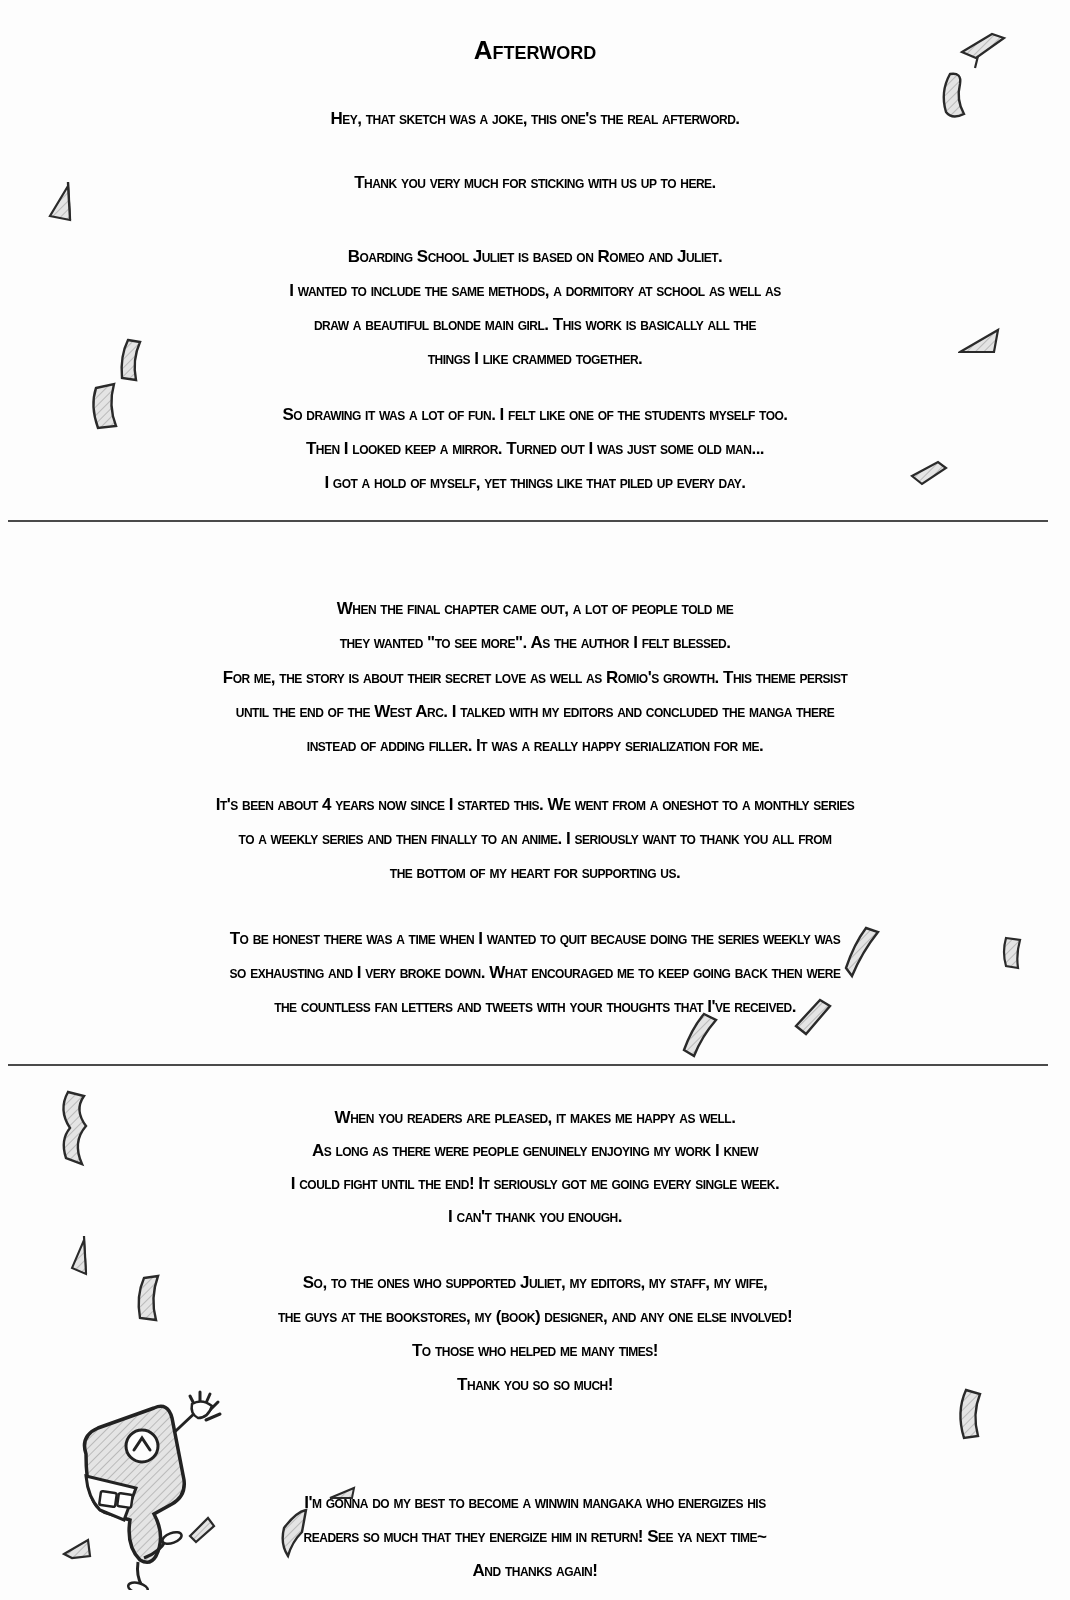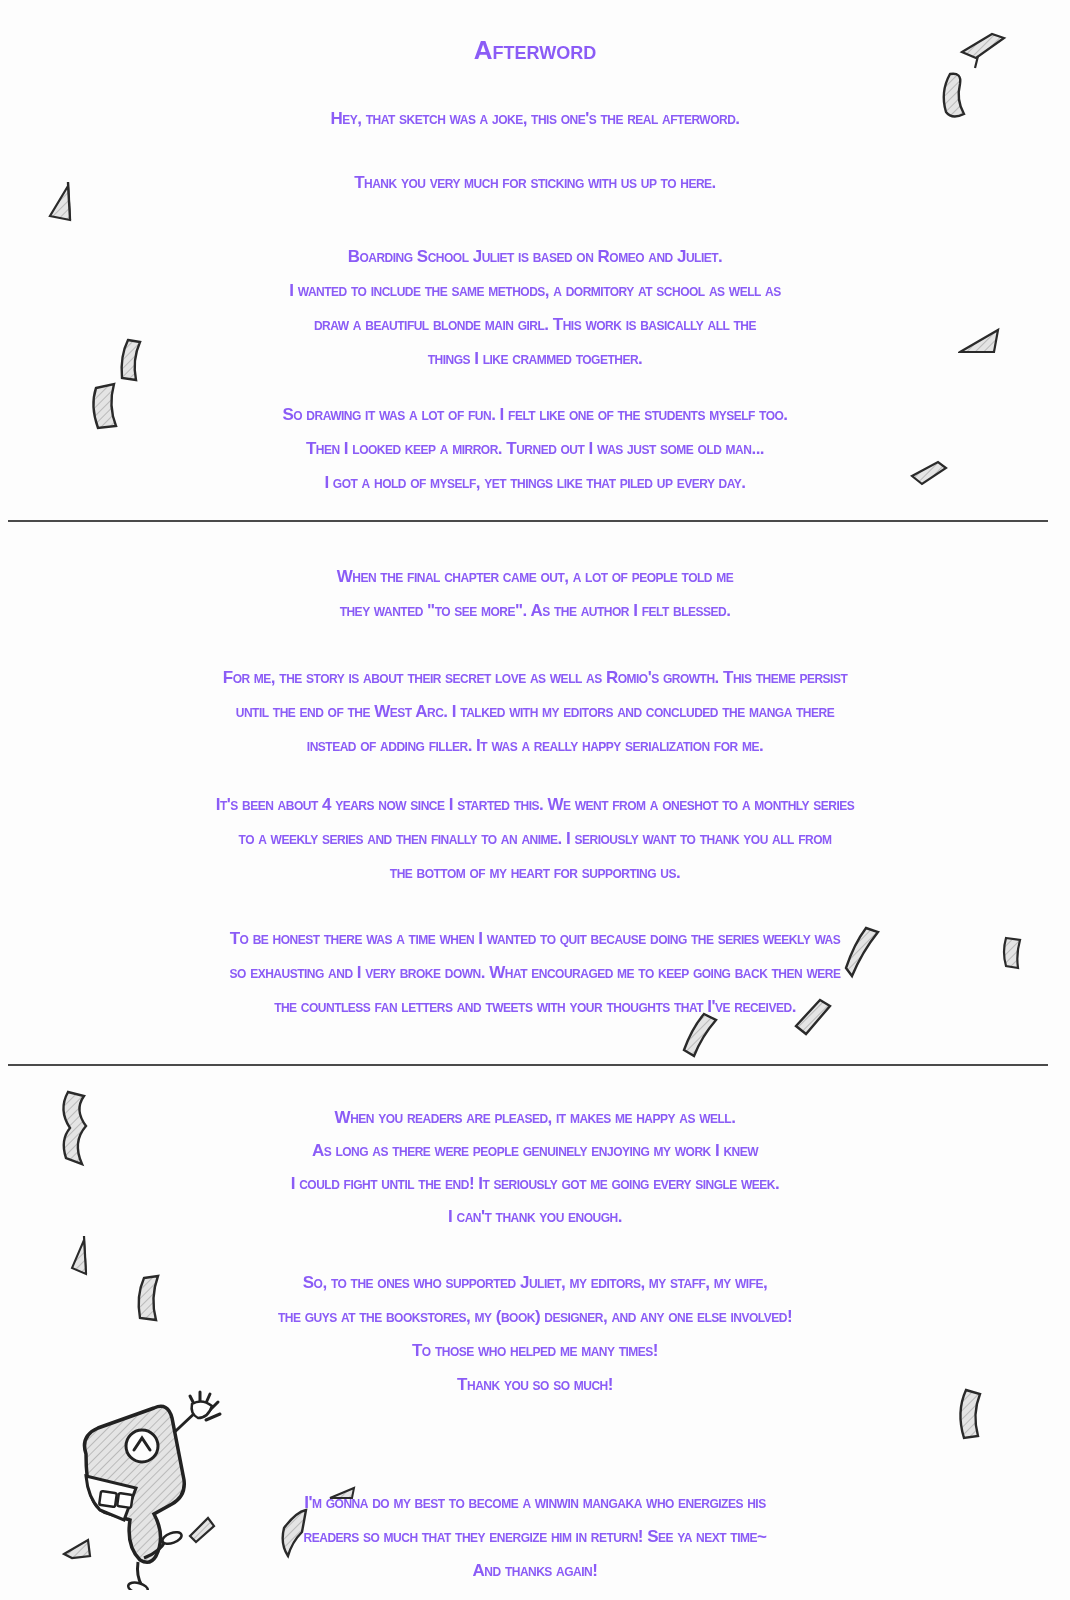--- a/index.html
+++ b/index.html
@@ -5,21 +5,21 @@
   html,body{margin:0;padding:0;background:#e8e8e8;}
   .page{
     position:relative;
     width:1070px;height:1600px;
     margin:0 auto;
     background:#fdfdfd;
     overflow:hidden;
     font-family:"Liberation Sans",sans-serif;
     font-weight:bold;
     font-variant:small-caps;
-    color:#8b5cf6;
+    color:#000000;
   }
   .title{
     position:absolute;left:0;top:30px;width:100%;
     margin:0;text-align:center;
     font-size:26px;line-height:40px;letter-spacing:0px;
     font-variant:small-caps;
   }
   .para{
     position:absolute;left:0;width:100%;
     text-align:center;
@@ -64,21 +64,21 @@
     <div class="line">things I like crammed together.</div>
   </div>
   <div class="para" style="top:398px">
     <div class="line">So drawing it was a lot of fun. I felt like one of the students myself too.</div>
     <div class="line">Then I looked keep a mirror. Turned out I was just some old man...</div>
     <div class="line">I got a hold of myself, yet things like that piled up every day.</div>
   </div>
 
   <hr class="divider" style="top:520px">
 
-  <div class="para" style="top:560px">
+  <div class="para" style="top:592px">
     <div class="line">When the final chapter came out, a lot of people told me</div>
     <div class="line">they wanted "to see more". As the author I felt blessed.</div>
   </div>
   <div class="para" style="top:661px">
     <div class="line">For me, the story is about their secret love as well as Romio's growth. This theme persist</div>
     <div class="line">until the end of the West Arc. I talked with my editors and concluded the manga there</div>
     <div class="line">instead of adding filler. It was a really happy serialization for me.</div>
   </div>
   <div class="para" style="top:788px">
     <div class="line">It's been about 4 years now since I started this. We went from a oneshot to a monthly series</div>

